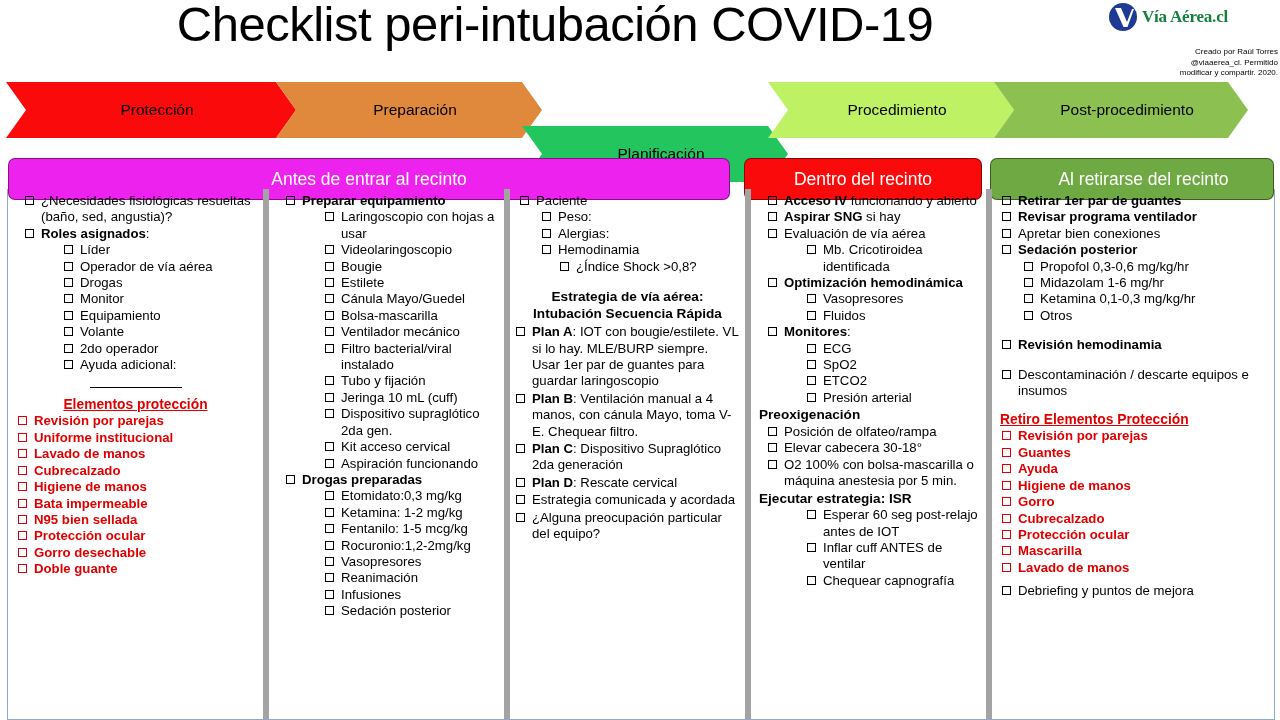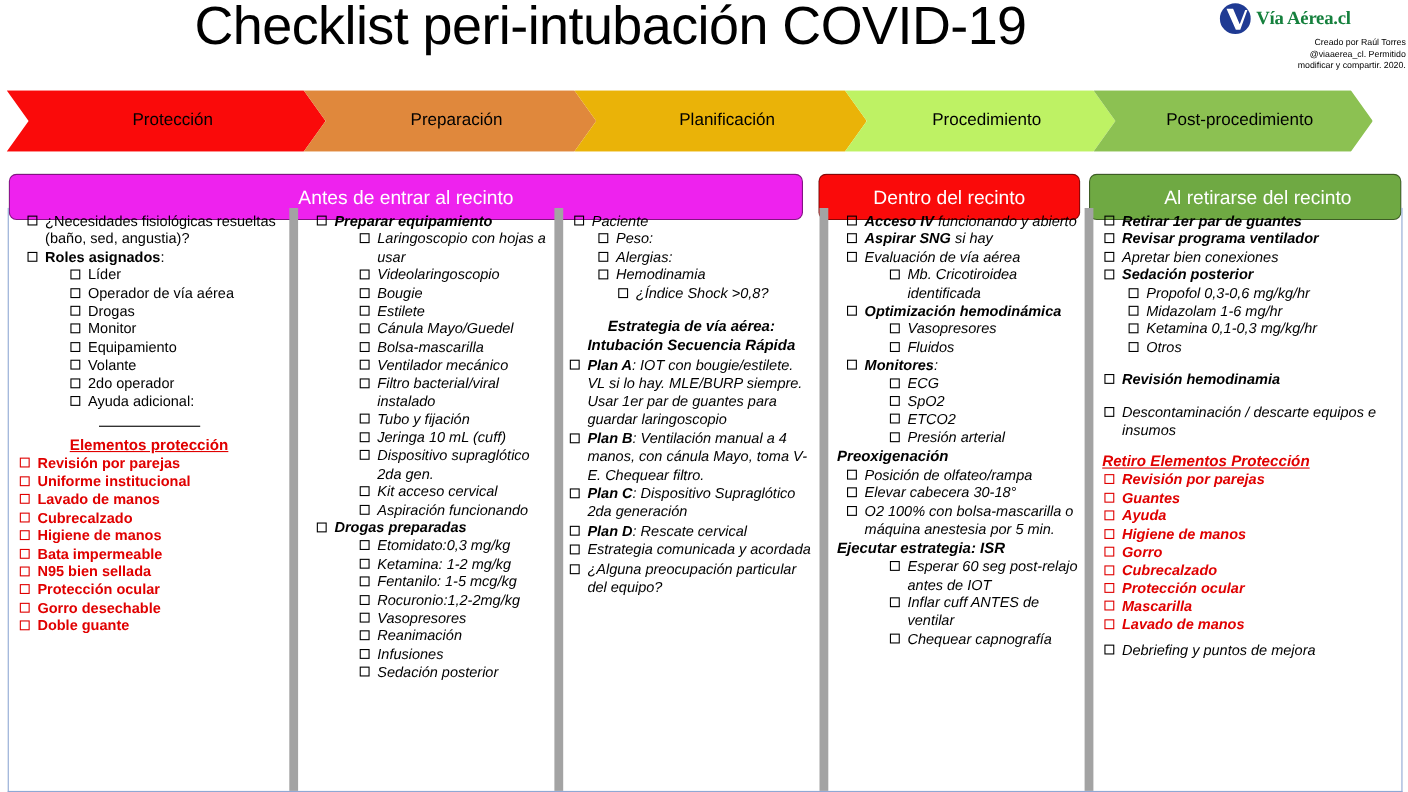--- a/index.html
+++ b/index.html
@@ -21,21 +21,21 @@
   }
   .brand { position: absolute; left: 1108px; top: 2px; width: 172px; }
   .brand-top { display: flex; align-items: center; gap: 4px; }
   .brand-logo { width: 30px; height: 30px; flex: 0 0 30px; }
   .brand-name {
     font-family: "Liberation Serif", serif;
     font-size: 17px; font-weight: bold; color: #15803d;
     white-space: nowrap; letter-spacing: -0.2px;
   }
   .brand-credit {
-    margin-top: 2px; text-align: right; padding-right: 2px;
+    margin-top: 15px; text-align: right; padding-right: 2px;
     font-size: 8px; line-height: 10.5px; color: #000;
   }
 
   
   .chevron-band {
     position: absolute; left: 6px; top: 82px;
     width: 1268px; height: 56px; display: flex;
   }
   .chev {
     position: relative; height: 56px;
@@ -60,21 +60,21 @@
   .banner-3 { left: 982px; width: 284px; background: #6FA943; padding-left: 23px; }
 
   
   .content {
     position: absolute; left: 7px; top: 189px;
     width: 1268px; height: 531px;
     border: 1px solid #8fa8d4; border-top: none;
     display: flex; overflow: hidden;
   }
   .col { position: relative; padding: 4px 6px 0 6px; overflow: hidden; }
-  .col + .col { border-left: 8px solid #a3a3a3; font-style: italic; }
+  .col + .col { border-left: 6px solid #a3a3a3; }
   .col-1 { width: 255px; }
   .col-2 { width: 241px; }
   .col-3 { width: 241px; }
   .col-4 { width: 241px; }
   .col-5 { width: 288px; }
   .item {
     position: relative;
     display: flex; align-items: flex-start;
     font-size: 13.2px; line-height: 16.4px; color: #000;
     margin-bottom: 0px;
@@ -146,21 +146,21 @@
     </div>
   </div>
 
   <div class="chevron-band" id="chevron-band">
       <div class="chev" style="background: rgb(250, 10, 10); width: 290px;">
         <span class="chev-label">Protección</span>
       </div>
       <div class="chev" style="background: rgb(224, 136, 60); width: 266px;">
         <span class="chev-label">Preparación</span>
       </div>
-      <div class="chev" style="background: #eab308; width: 266px;">
+      <div class="chev" style="background: #22c55e; width: 266px; margin-top: 44px;">
         <span class="chev-label">Planificación</span>
       </div>
       <div class="chev" style="background: #bef264; width: 246px;">
         <span class="chev-label">Procedimiento</span>
       </div>
       <div class="chev" style="background: rgb(140, 193, 82); width: 254px;">
         <span class="chev-label">Post-procedimiento</span>
       </div>
     </div>
 

